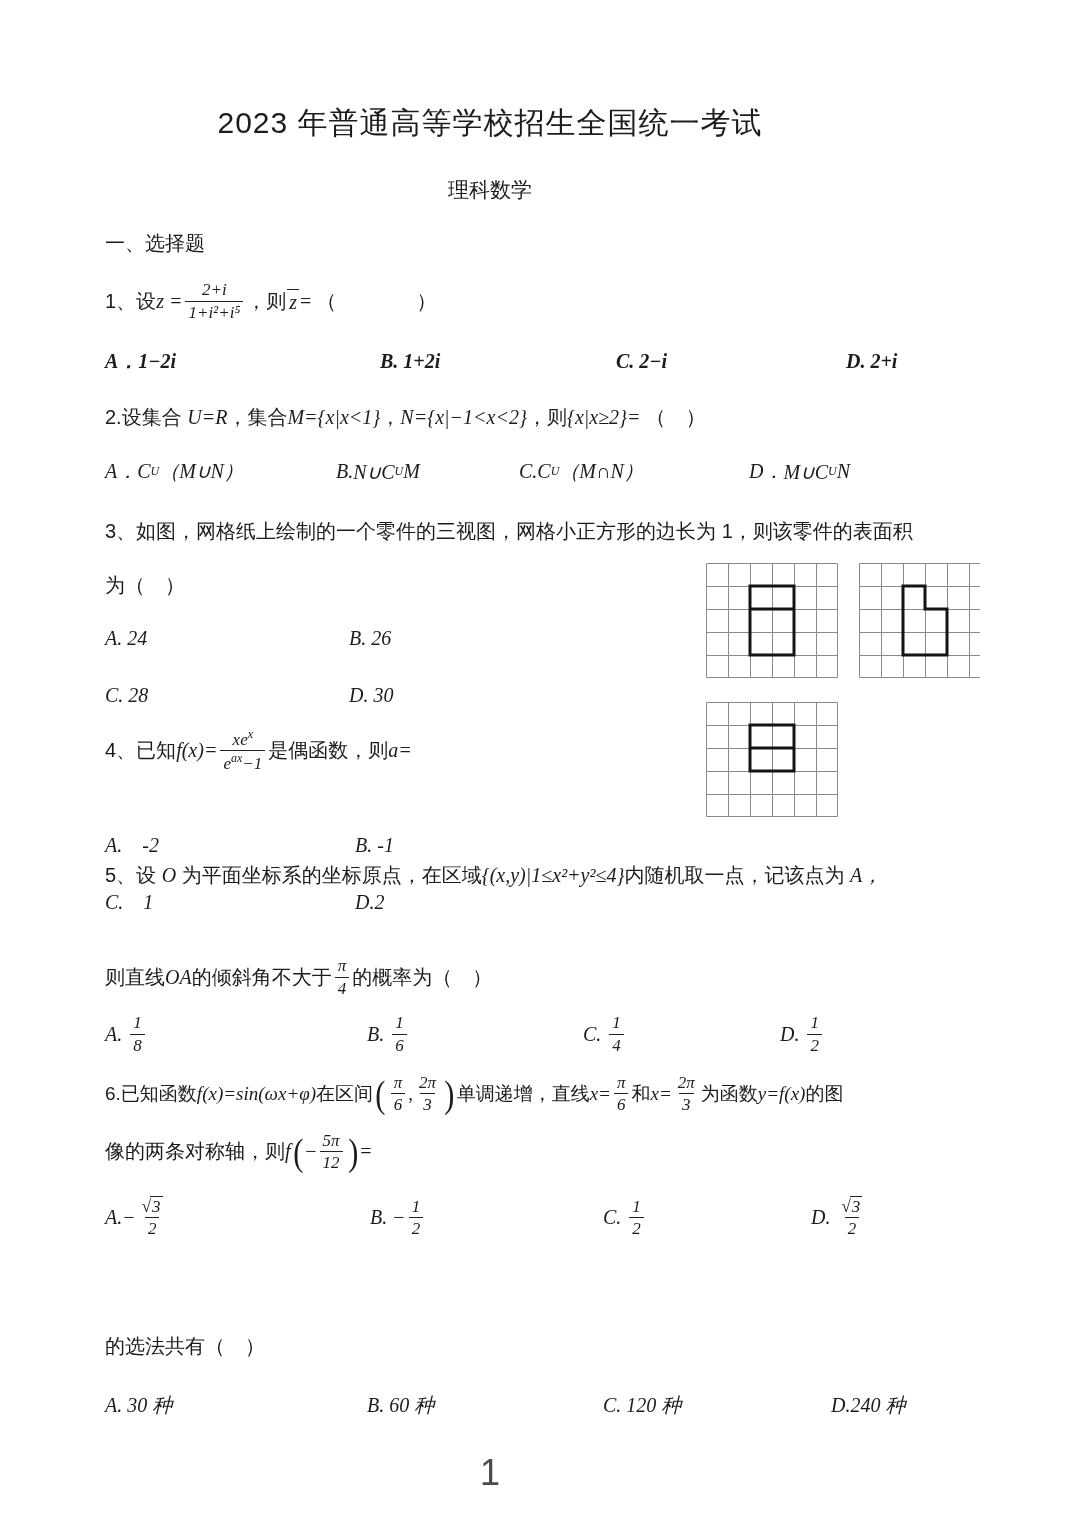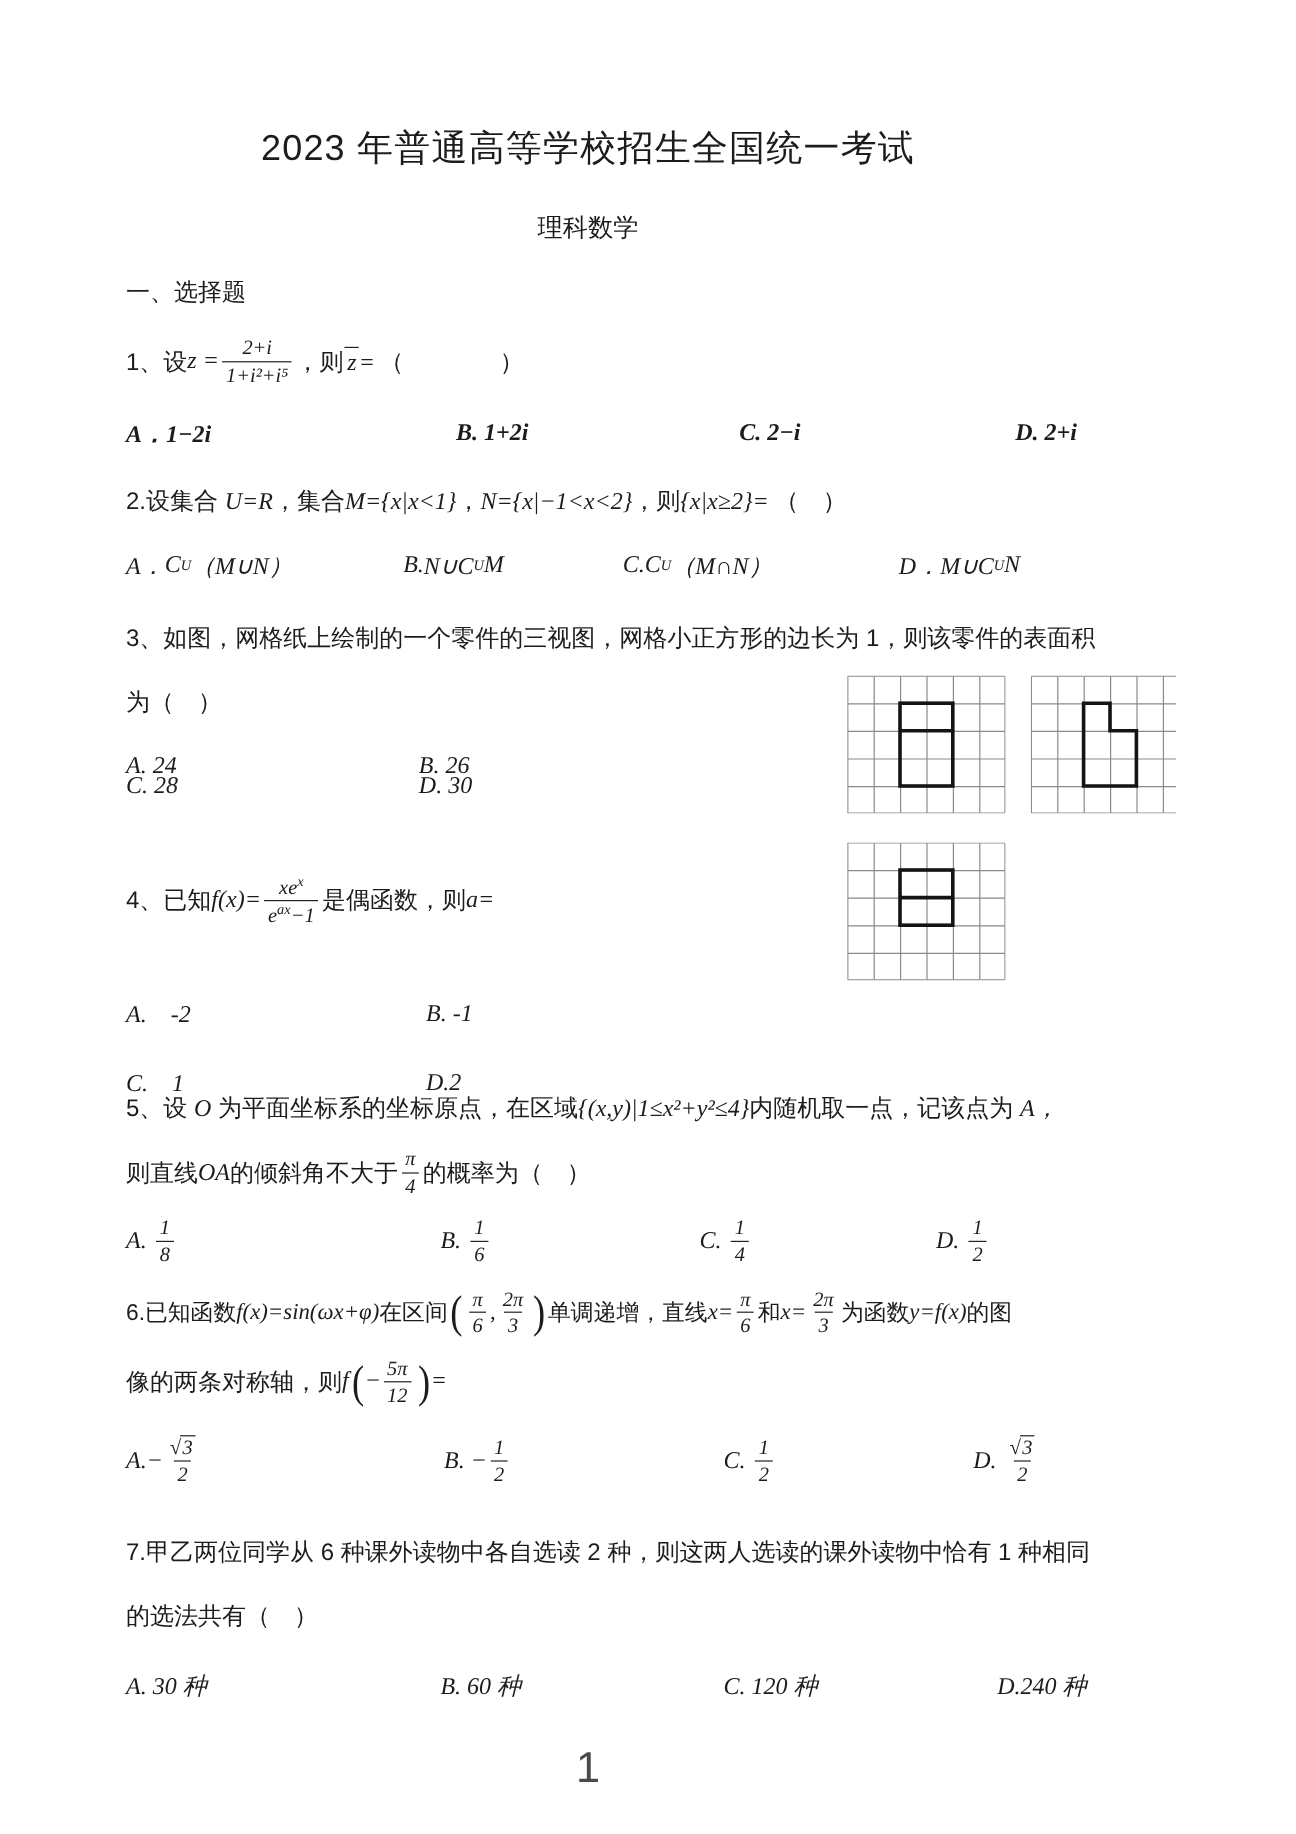--- a/index.html
+++ b/index.html
@@ -91,21 +91,21 @@
         <span>N</span>
       </span>
   </div>
 
   <div class="line" style="top:518px">3、如图，网格纸上绘制的一个零件的三视图，网格小正方形的边长为 1，则该零件的表面积</div>
   <div class="line" style="top:572px">为（　）</div>
   <div class="opts q3o" style="top:627px;width:500px">
     <span class="opt">A. 24</span>
     <span class="opt">B. 26</span>
   </div>
-  <div class="opts q3o" style="top:644px;width:500px">
+  <div class="opts q3o" style="top:684px;width:500px">
     <span class="opt">C. 28</span>
     <span class="opt">D. 30</span>
   </div>
 
   <div class="figures">
     <div class="figrow">
       <svg width="132" height="115">
         <g stroke="#8a8a8a" stroke-width="1">
           <path d="M0.5 0.5V114.5 M22.5 0.5V114.5 M44.5 0.5V114.5 M66.5 0.5V114.5 M88.5 0.5V114.5 M110.5 0.5V114.5 M131.5 0.5V114.5" fill="none"></path>
           <path d="M0.5 0.5H131.5 M0.5 23.5H131.5 M0.5 46.5H131.5 M0.5 69.5H131.5 M0.5 92.5H131.5 M0.5 114.5H131.5" fill="none"></path>
@@ -151,21 +151,21 @@
   </div>
   <div class="opts q4o" style="top:798px;width:500px">
     <span class="opt">A.　-2</span>
     <span class="opt">B. -1</span>
   </div>
   <div class="opts q4o" style="top:855px;width:500px">
     <span class="opt">C.　1</span>
     <span class="opt">D.2</span>
   </div>
 
-  <div class="line" style="top:910px">
+  <div class="line" style="top:862px">
     <span>5、设 </span><span class="mi">O</span><span> 为平面坐标系的坐标原点，在区域</span><span class="mi">{(x,y)|1≤x²+y²≤4}</span><span>内随机取一点，记该点为 </span><span class="mi">A，</span>
   </div>
   <div class="line flexline" style="top:952px;height:50px">
     <span>则直线 </span>
     <span class="mi">OA</span>
     <span> 的倾斜角不大于</span>
     <span class="frac">
         <span class="num">π</span>
         <span class="den">4</span>
       </span>
@@ -249,21 +249,20 @@
     <span class="opt"><span>C.</span>&nbsp;<span class="frac">
           <span class="num">1</span>
           <span class="den">2</span>
         </span></span>
     <span class="opt"><span>D.</span>&nbsp;<span class="frac">
           <span class="num"><span class="radical">√</span><span class="radicand">3</span></span>
           <span class="den">2</span>
         </span></span>
   </div>
 
-  <div class="line" style="top:1280px">7.甲乙两位同学从 6 种课外读物中各自选读 2 种，则这两人选读的课外读物中恰有 1 种相同</div>
   <div class="line" style="top:1333px">的选法共有（　）</div>
   <div class="opts q7o" style="top:1392px">
     <span class="opt">A. 30 种</span>
     <span class="opt">B. 60 种</span>
     <span class="opt">C. 120 种</span>
     <span class="opt">D.240 种</span>
   </div>
 
   <div class="line center pagenum" style="top:1452px">1</div>
 

